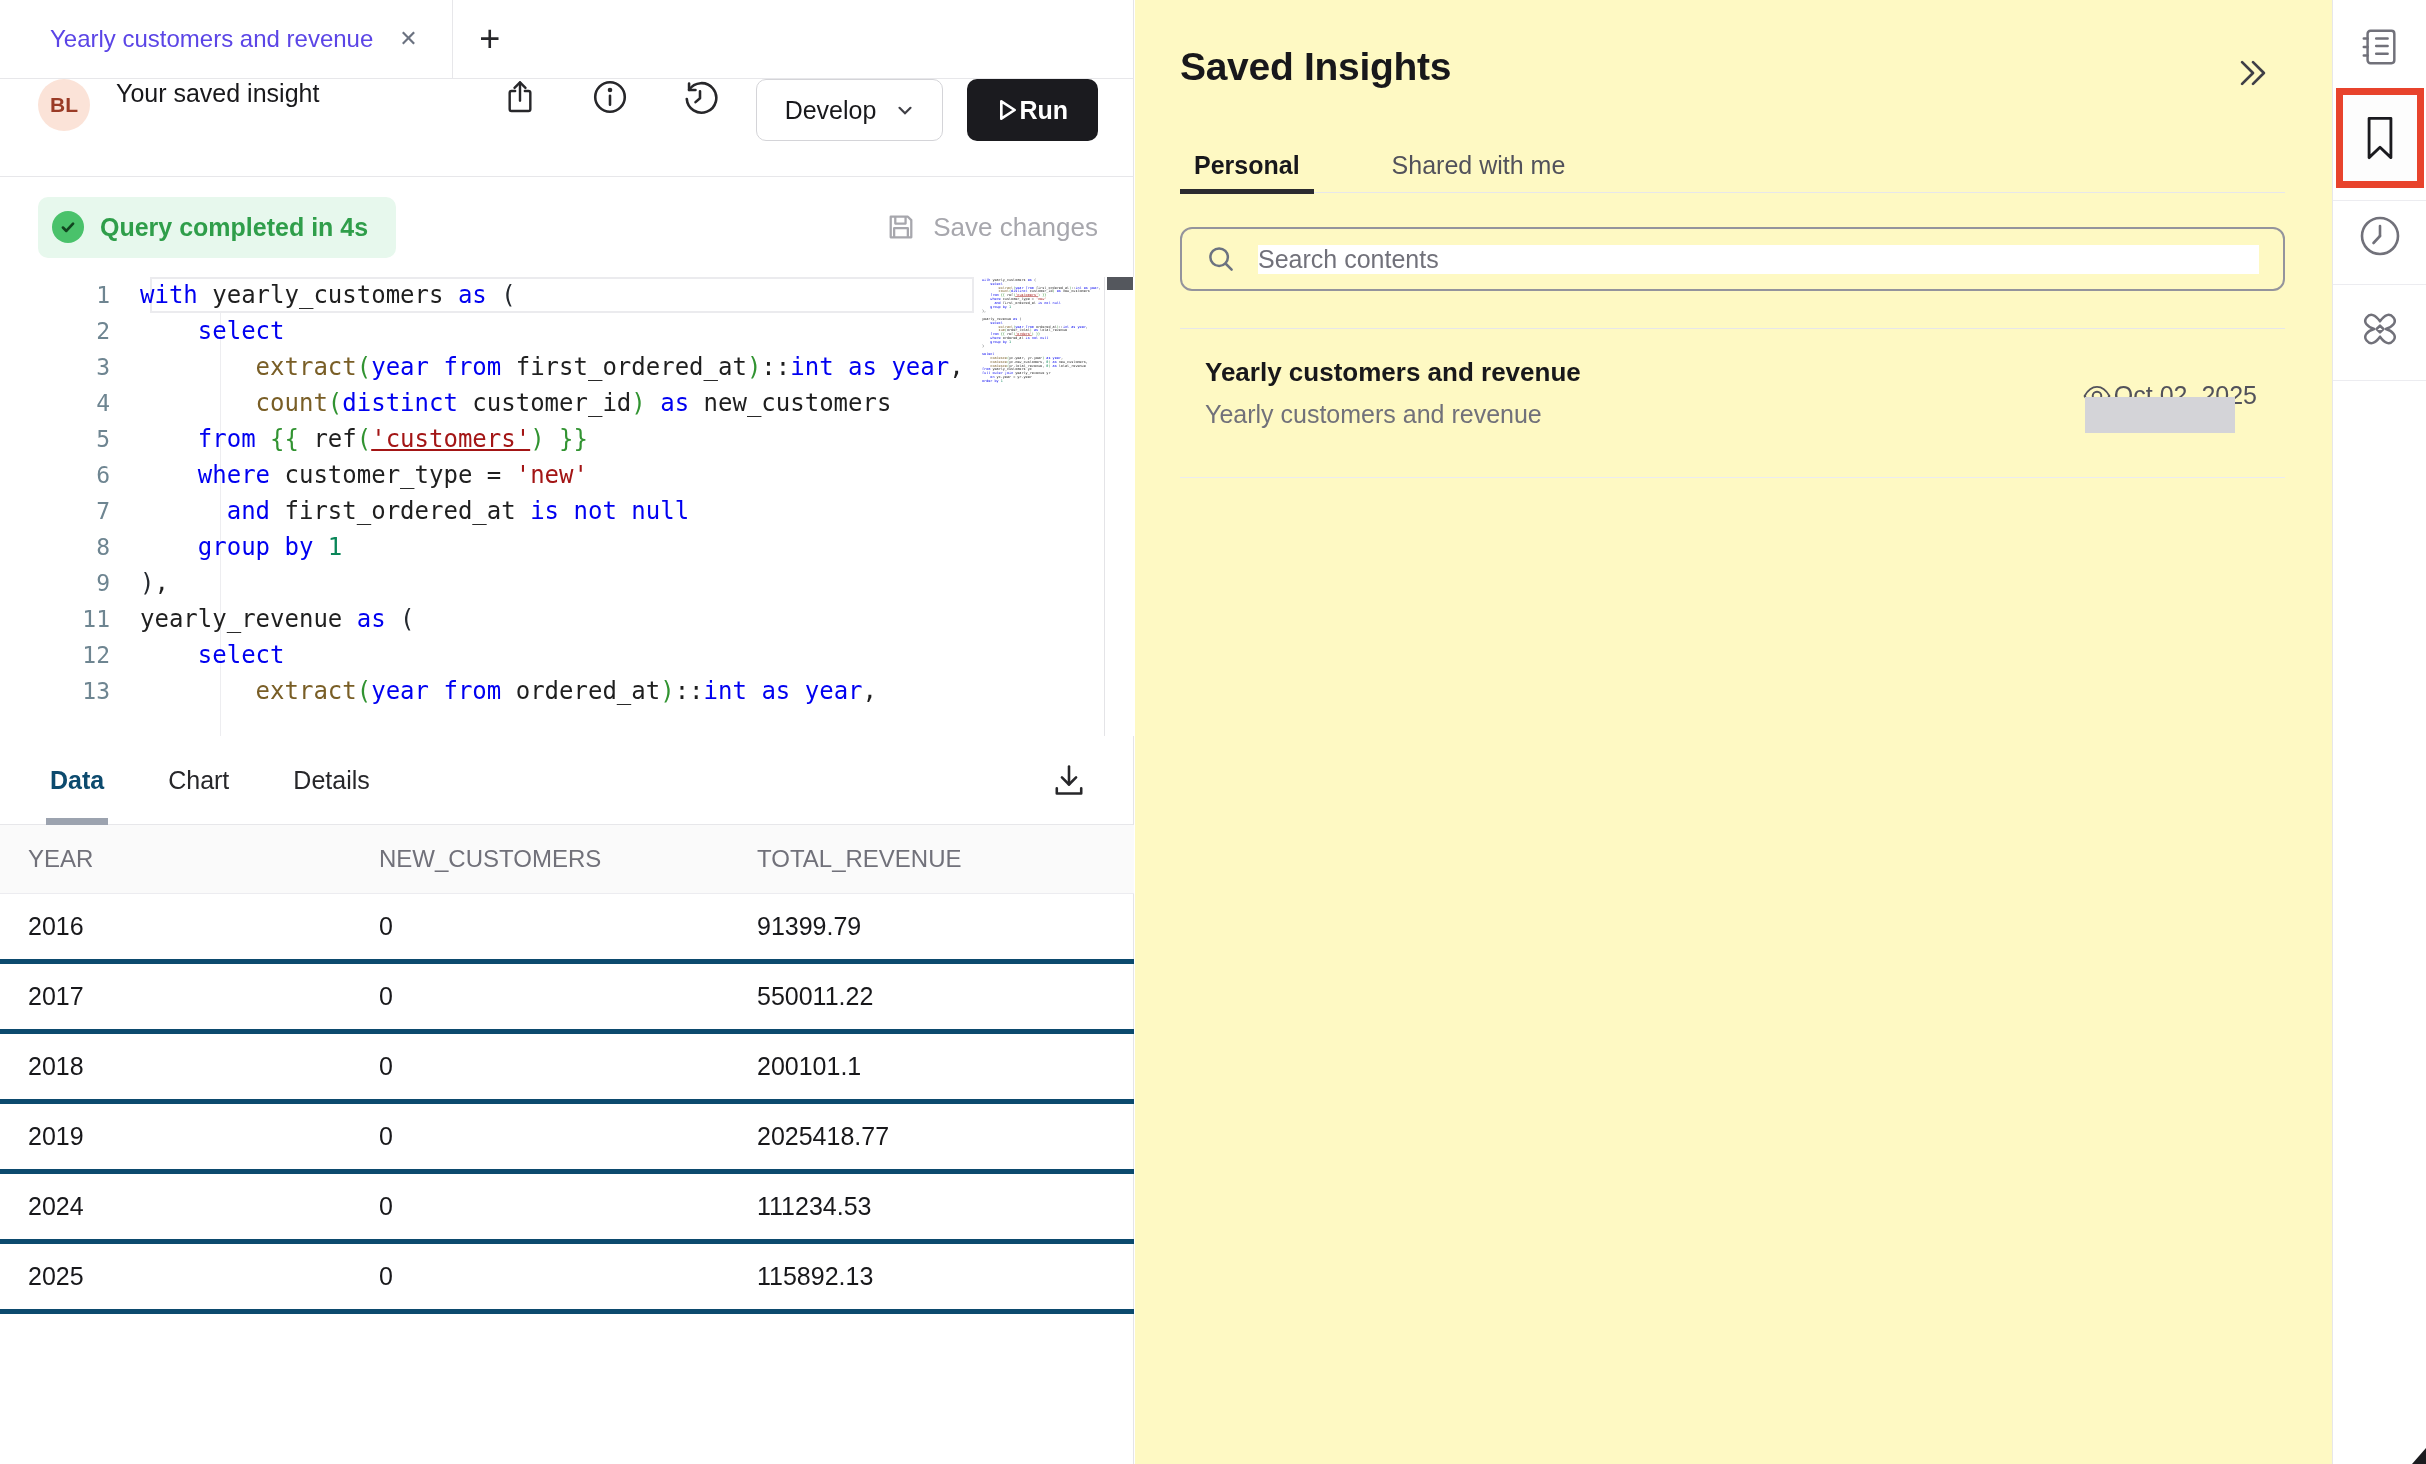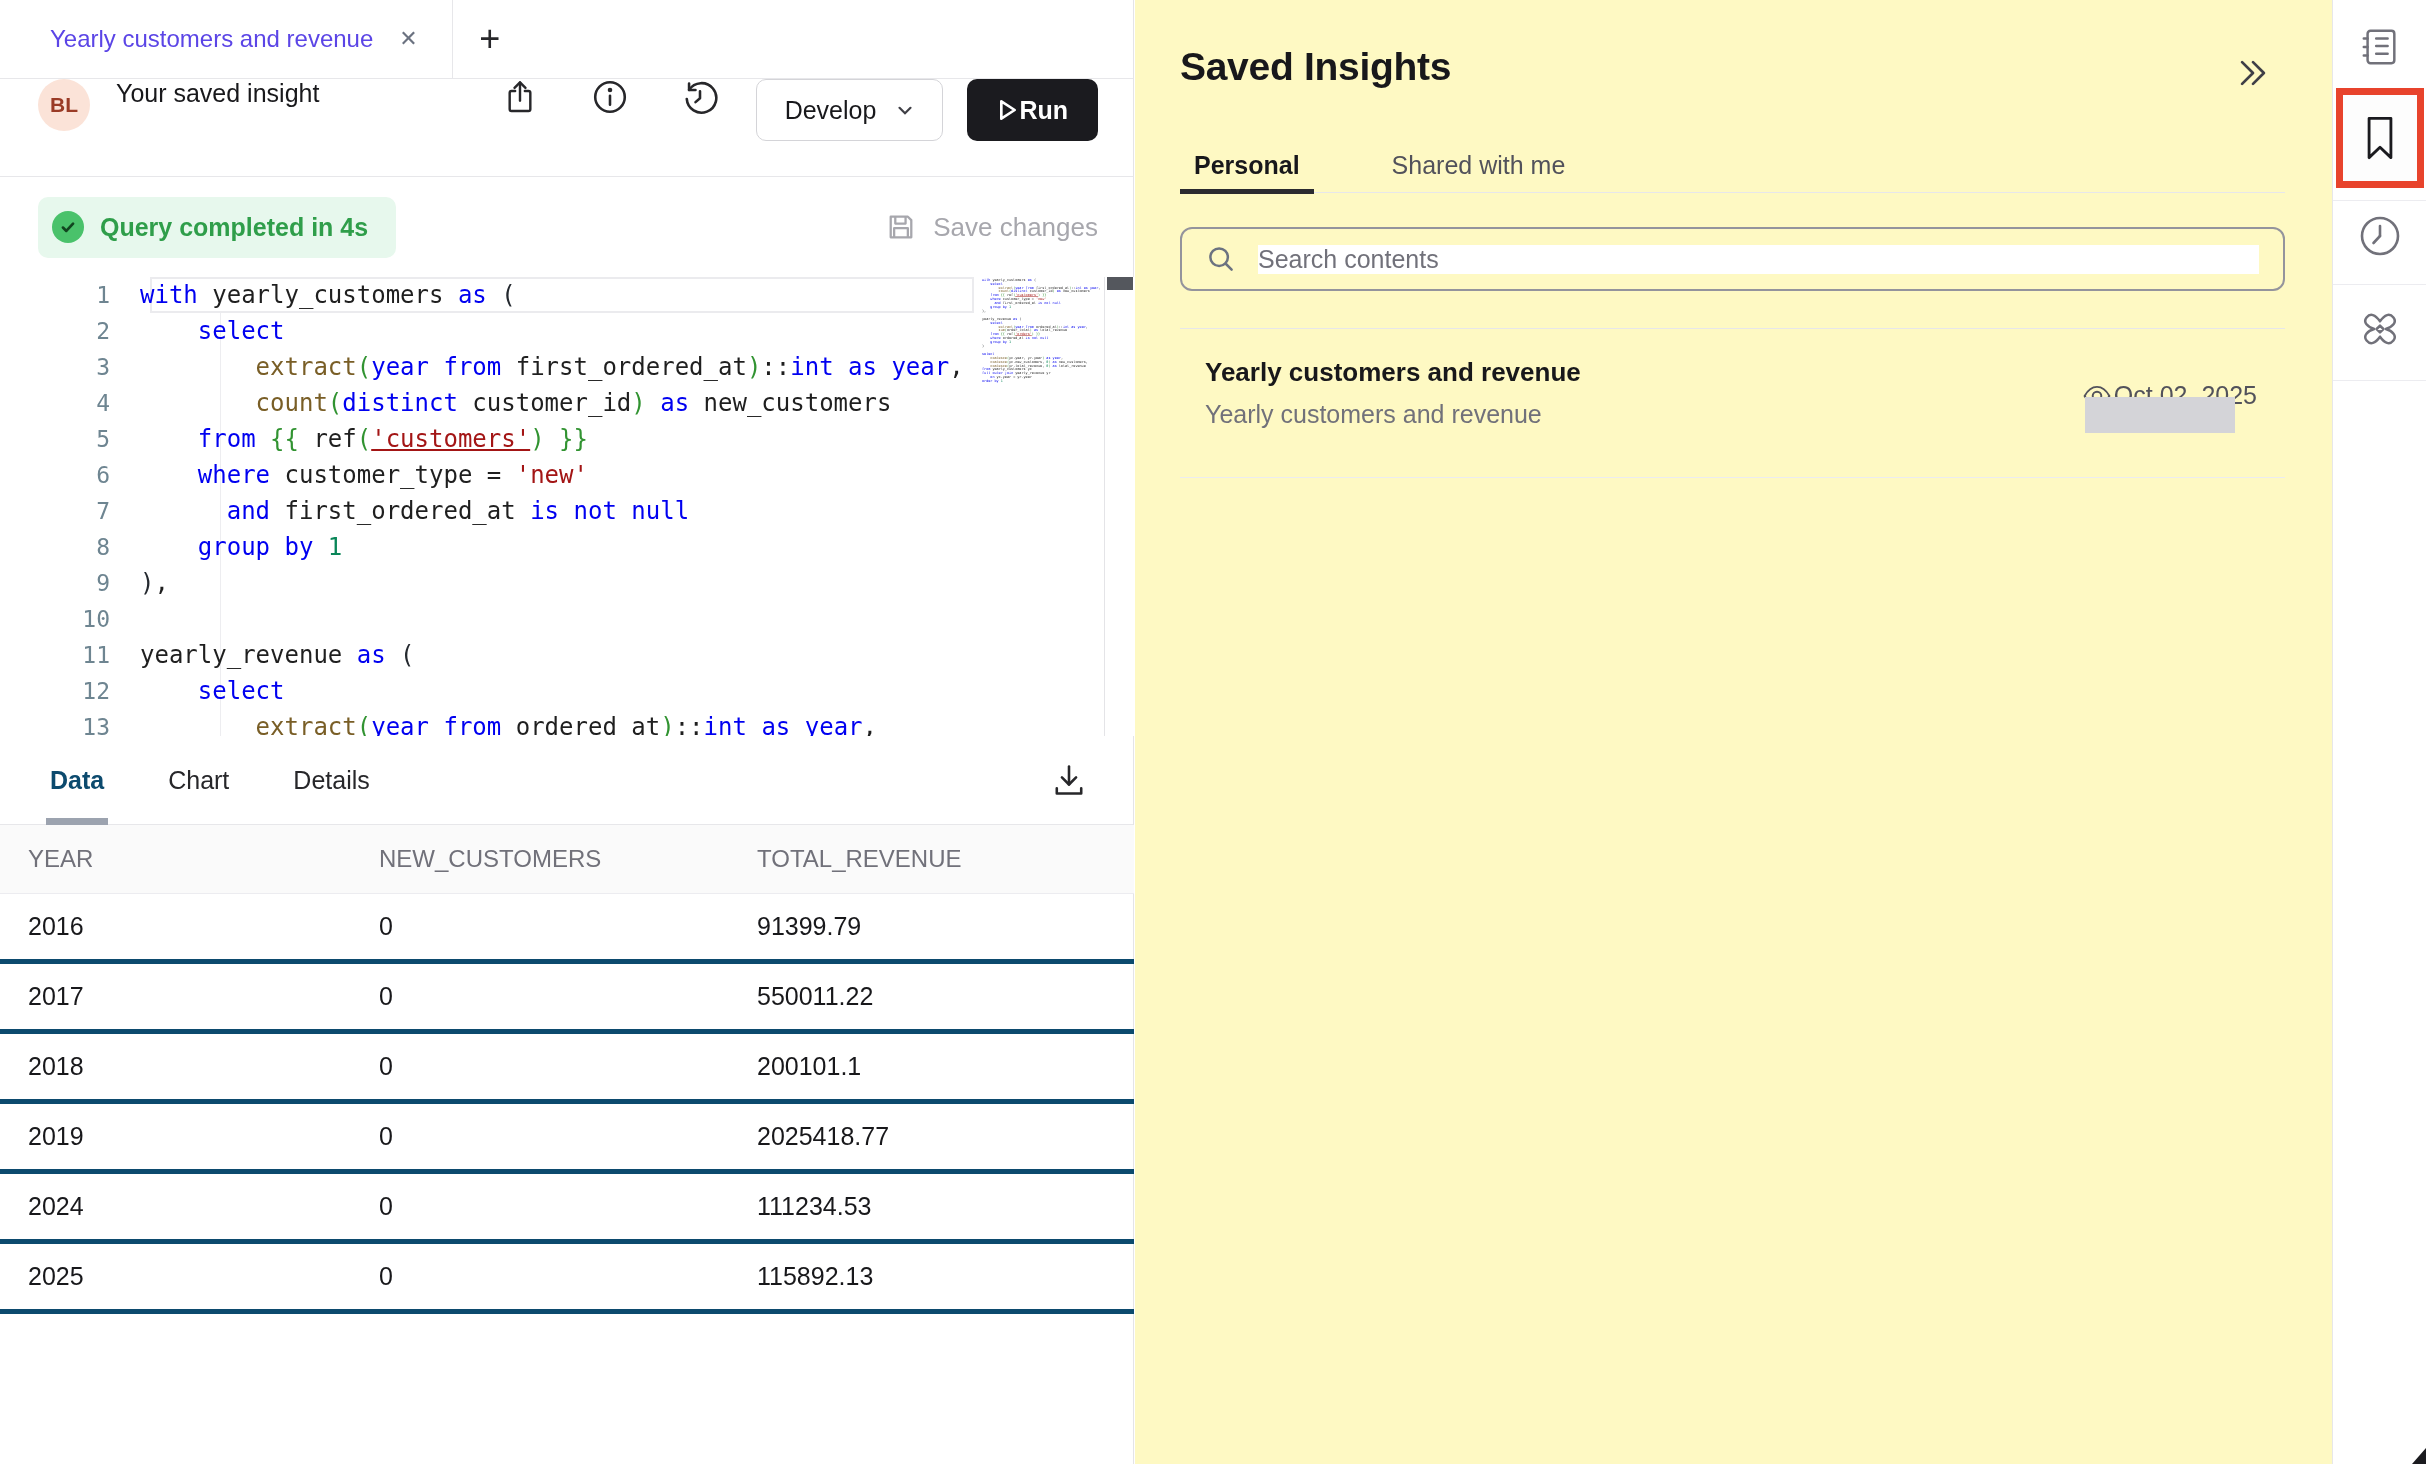--- a/index.html
+++ b/index.html
@@ -168,21 +168,20 @@
       <div id="code-lines">
           <div class="code-line"><span class="gutter">1</span><span class="code-text"><span class="tk-kw">with</span><span class="tk-id"> yearly_customers </span><span class="tk-kw">as</span><span class="tk-pb"> (</span></span></div>
           <div class="code-line"><span class="gutter">2</span><span class="code-text"><span class="tk-ws">    </span><span class="tk-kw">select</span></span></div>
           <div class="code-line"><span class="gutter">3</span><span class="code-text"><span class="tk-ws">        </span><span class="tk-fn">extract</span><span class="tk-grn">(</span><span class="tk-kw">year</span><span class="tk-pl"> </span><span class="tk-kw">from</span><span class="tk-id"> first_ordered_at</span><span class="tk-grn">)</span><span class="tk-id">::</span><span class="tk-kw">int</span><span class="tk-pl"> </span><span class="tk-kw">as</span><span class="tk-pl"> </span><span class="tk-kw">year</span><span class="tk-id">,</span></span></div>
           <div class="code-line"><span class="gutter">4</span><span class="code-text"><span class="tk-ws">        </span><span class="tk-fn">count</span><span class="tk-grn">(</span><span class="tk-kw">distinct</span><span class="tk-id"> customer_id</span><span class="tk-grn">)</span><span class="tk-pl"> </span><span class="tk-kw">as</span><span class="tk-id"> new_customers</span></span></div>
           <div class="code-line"><span class="gutter">5</span><span class="code-text"><span class="tk-ws">    </span><span class="tk-kw">from</span><span class="tk-pl"> </span><span class="tk-grn">{{</span><span class="tk-id"> ref</span><span class="tk-grn">(</span><span class="tk-strl">'customers'</span><span class="tk-grn">)</span><span class="tk-pl"> </span><span class="tk-grn">}}</span></span></div>
           <div class="code-line"><span class="gutter">6</span><span class="code-text"><span class="tk-ws">    </span><span class="tk-kw">where</span><span class="tk-id"> customer_type = </span><span class="tk-str">'new'</span></span></div>
           <div class="code-line"><span class="gutter">7</span><span class="code-text"><span class="tk-ws">      </span><span class="tk-kw">and</span><span class="tk-id"> first_ordered_at </span><span class="tk-kw">is</span><span class="tk-pl"> </span><span class="tk-kw">not</span><span class="tk-pl"> </span><span class="tk-kw">null</span></span></div>
           <div class="code-line"><span class="gutter">8</span><span class="code-text"><span class="tk-ws">    </span><span class="tk-kw">group</span><span class="tk-pl"> </span><span class="tk-kw">by</span><span class="tk-pl"> </span><span class="tk-num">1</span></span></div>
           <div class="code-line"><span class="gutter">9</span><span class="code-text"><span class="tk-pb">)</span><span class="tk-id">,</span></span></div>
-          <div class="code-line"><span class="gutter">10</span><span class="code-text"></span></div>
           <div class="code-line"><span class="gutter">11</span><span class="code-text"><span class="tk-id">yearly_revenue </span><span class="tk-kw">as</span><span class="tk-pb"> (</span></span></div>
           <div class="code-line"><span class="gutter">12</span><span class="code-text"><span class="tk-ws">    </span><span class="tk-kw">select</span></span></div>
           <div class="code-line"><span class="gutter">13</span><span class="code-text"><span class="tk-ws">        </span><span class="tk-fn">extract</span><span class="tk-grn">(</span><span class="tk-kw">year</span><span class="tk-pl"> </span><span class="tk-kw">from</span><span class="tk-id"> ordered_at</span><span class="tk-grn">)</span><span class="tk-id">::</span><span class="tk-kw">int</span><span class="tk-pl"> </span><span class="tk-kw">as</span><span class="tk-pl"> </span><span class="tk-kw">year</span><span class="tk-id">,</span></span></div>
         </div>
       <div class="minimap">
           <pre id="minimap-pre"><span class="tk-kw">with</span><span class="tk-id"> yearly_customers </span><span class="tk-kw">as</span><span class="tk-pb"> (</span>
 <span class="tk-ws">    </span><span class="tk-kw">select</span>
 <span class="tk-ws">        </span><span class="tk-fn">extract</span><span class="tk-grn">(</span><span class="tk-kw">year</span><span class="tk-pl"> </span><span class="tk-kw">from</span><span class="tk-id"> first_ordered_at</span><span class="tk-grn">)</span><span class="tk-id">::</span><span class="tk-kw">int</span><span class="tk-pl"> </span><span class="tk-kw">as</span><span class="tk-pl"> </span><span class="tk-kw">year</span><span class="tk-id">,</span>
 <span class="tk-ws">        </span><span class="tk-fn">count</span><span class="tk-grn">(</span><span class="tk-kw">distinct</span><span class="tk-id"> customer_id</span><span class="tk-grn">)</span><span class="tk-pl"> </span><span class="tk-kw">as</span><span class="tk-id"> new_customers</span>
 <span class="tk-ws">    </span><span class="tk-kw">from</span><span class="tk-pl"> </span><span class="tk-grn">{{</span><span class="tk-id"> ref</span><span class="tk-grn">(</span><span class="tk-strl">'customers'</span><span class="tk-grn">)</span><span class="tk-pl"> </span><span class="tk-grn">}}</span>

